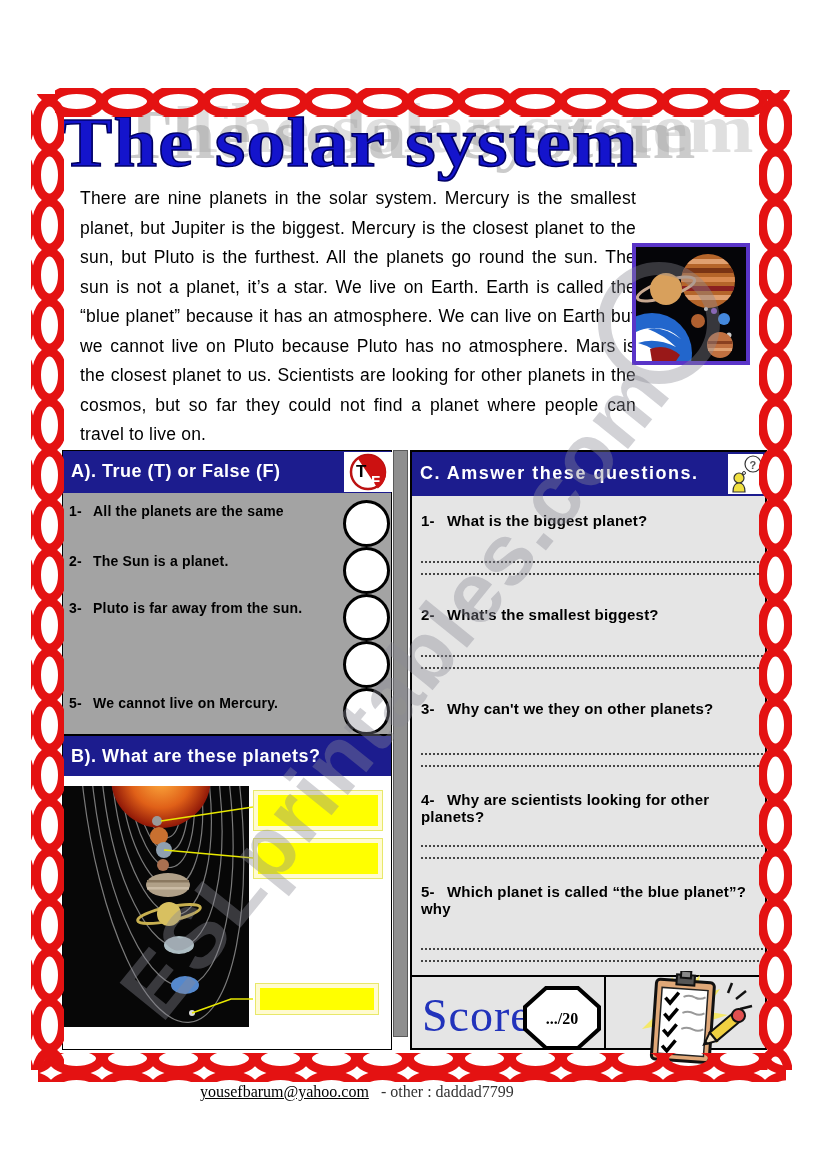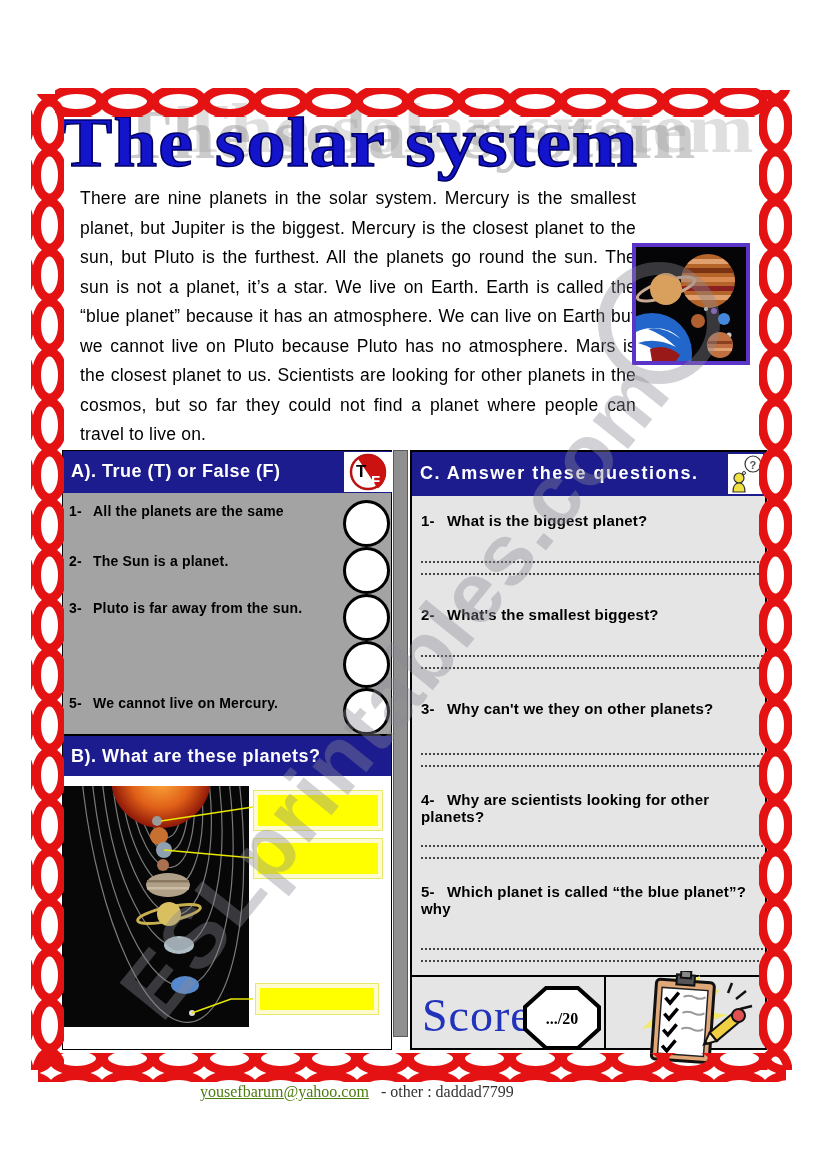--- a/index.html
+++ b/index.html
@@ -60,21 +60,21 @@
   .score-row{position:absolute;left:0;right:0;top:523px;bottom:0;border-top:2px solid #000;}
   .score-label{position:absolute;left:10px;top:12px;font-family:"Liberation Serif",serif;
                font-size:46px;color:#2233bb;letter-spacing:1px;}
   .score-divider{position:absolute;left:192px;top:0;bottom:0;border-left:2px solid #000;}
   .octagon-wrap{position:absolute;left:110px;top:8px;}
   .clipboard-wrap{position:absolute;left:212px;top:-6px;}
 
   
   .footer{position:absolute;left:200px;top:1083px;z-index:2;font-family:"Liberation Serif",serif;
           font-size:16px;color:#333;}
-  .footer a{color:#4d7c0f;text-decoration:underline;cursor:pointer;}
+  .footer a{color:#000000;text-decoration:underline;cursor:pointer;}
 
   
   .watermark{position:absolute;left:395px;top:690px;z-index:9;pointer-events:none;
              transform:translate(-50%,-50%) rotate(-51deg);white-space:nowrap;
              font-weight:bold;font-size:86px;letter-spacing:2px;color:#8a8a96;opacity:.38;}
   .wm-ring{position:absolute;left:598px;top:262px;width:96px;height:96px;z-index:9;
            border:13px solid rgba(138,138,148,.38);border-radius:50%;pointer-events:none;}
 </style>
 </head>
 <body>

